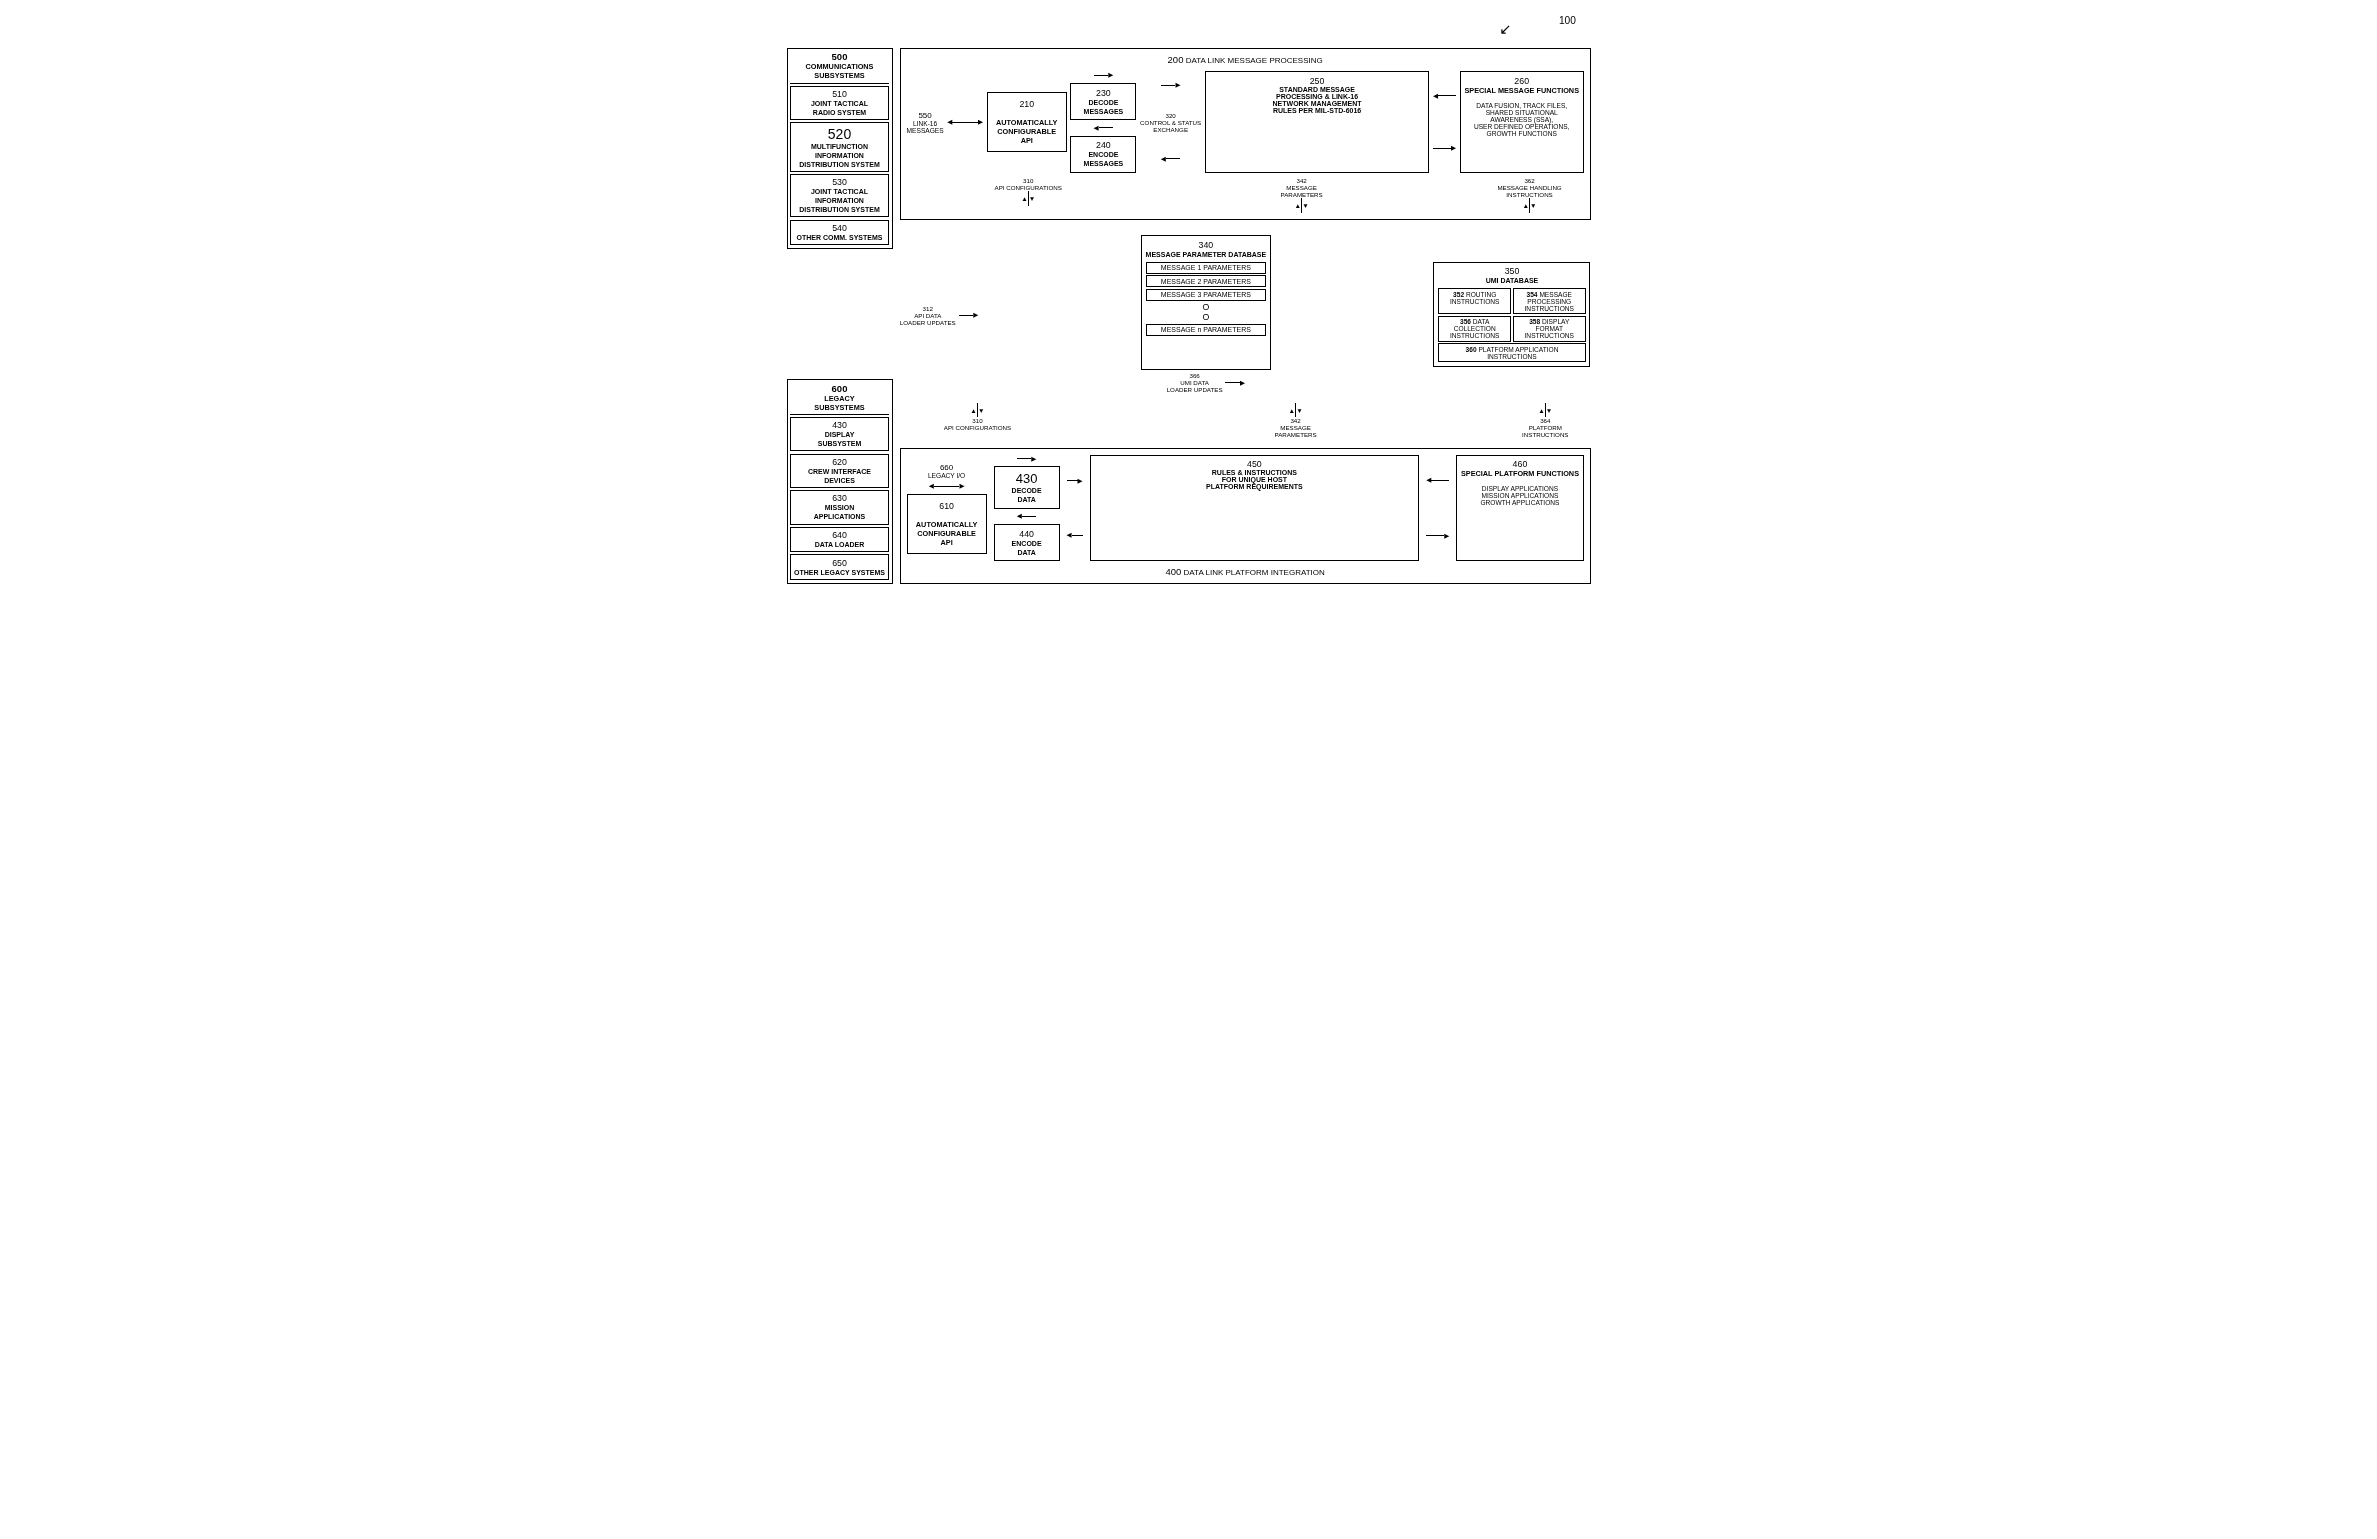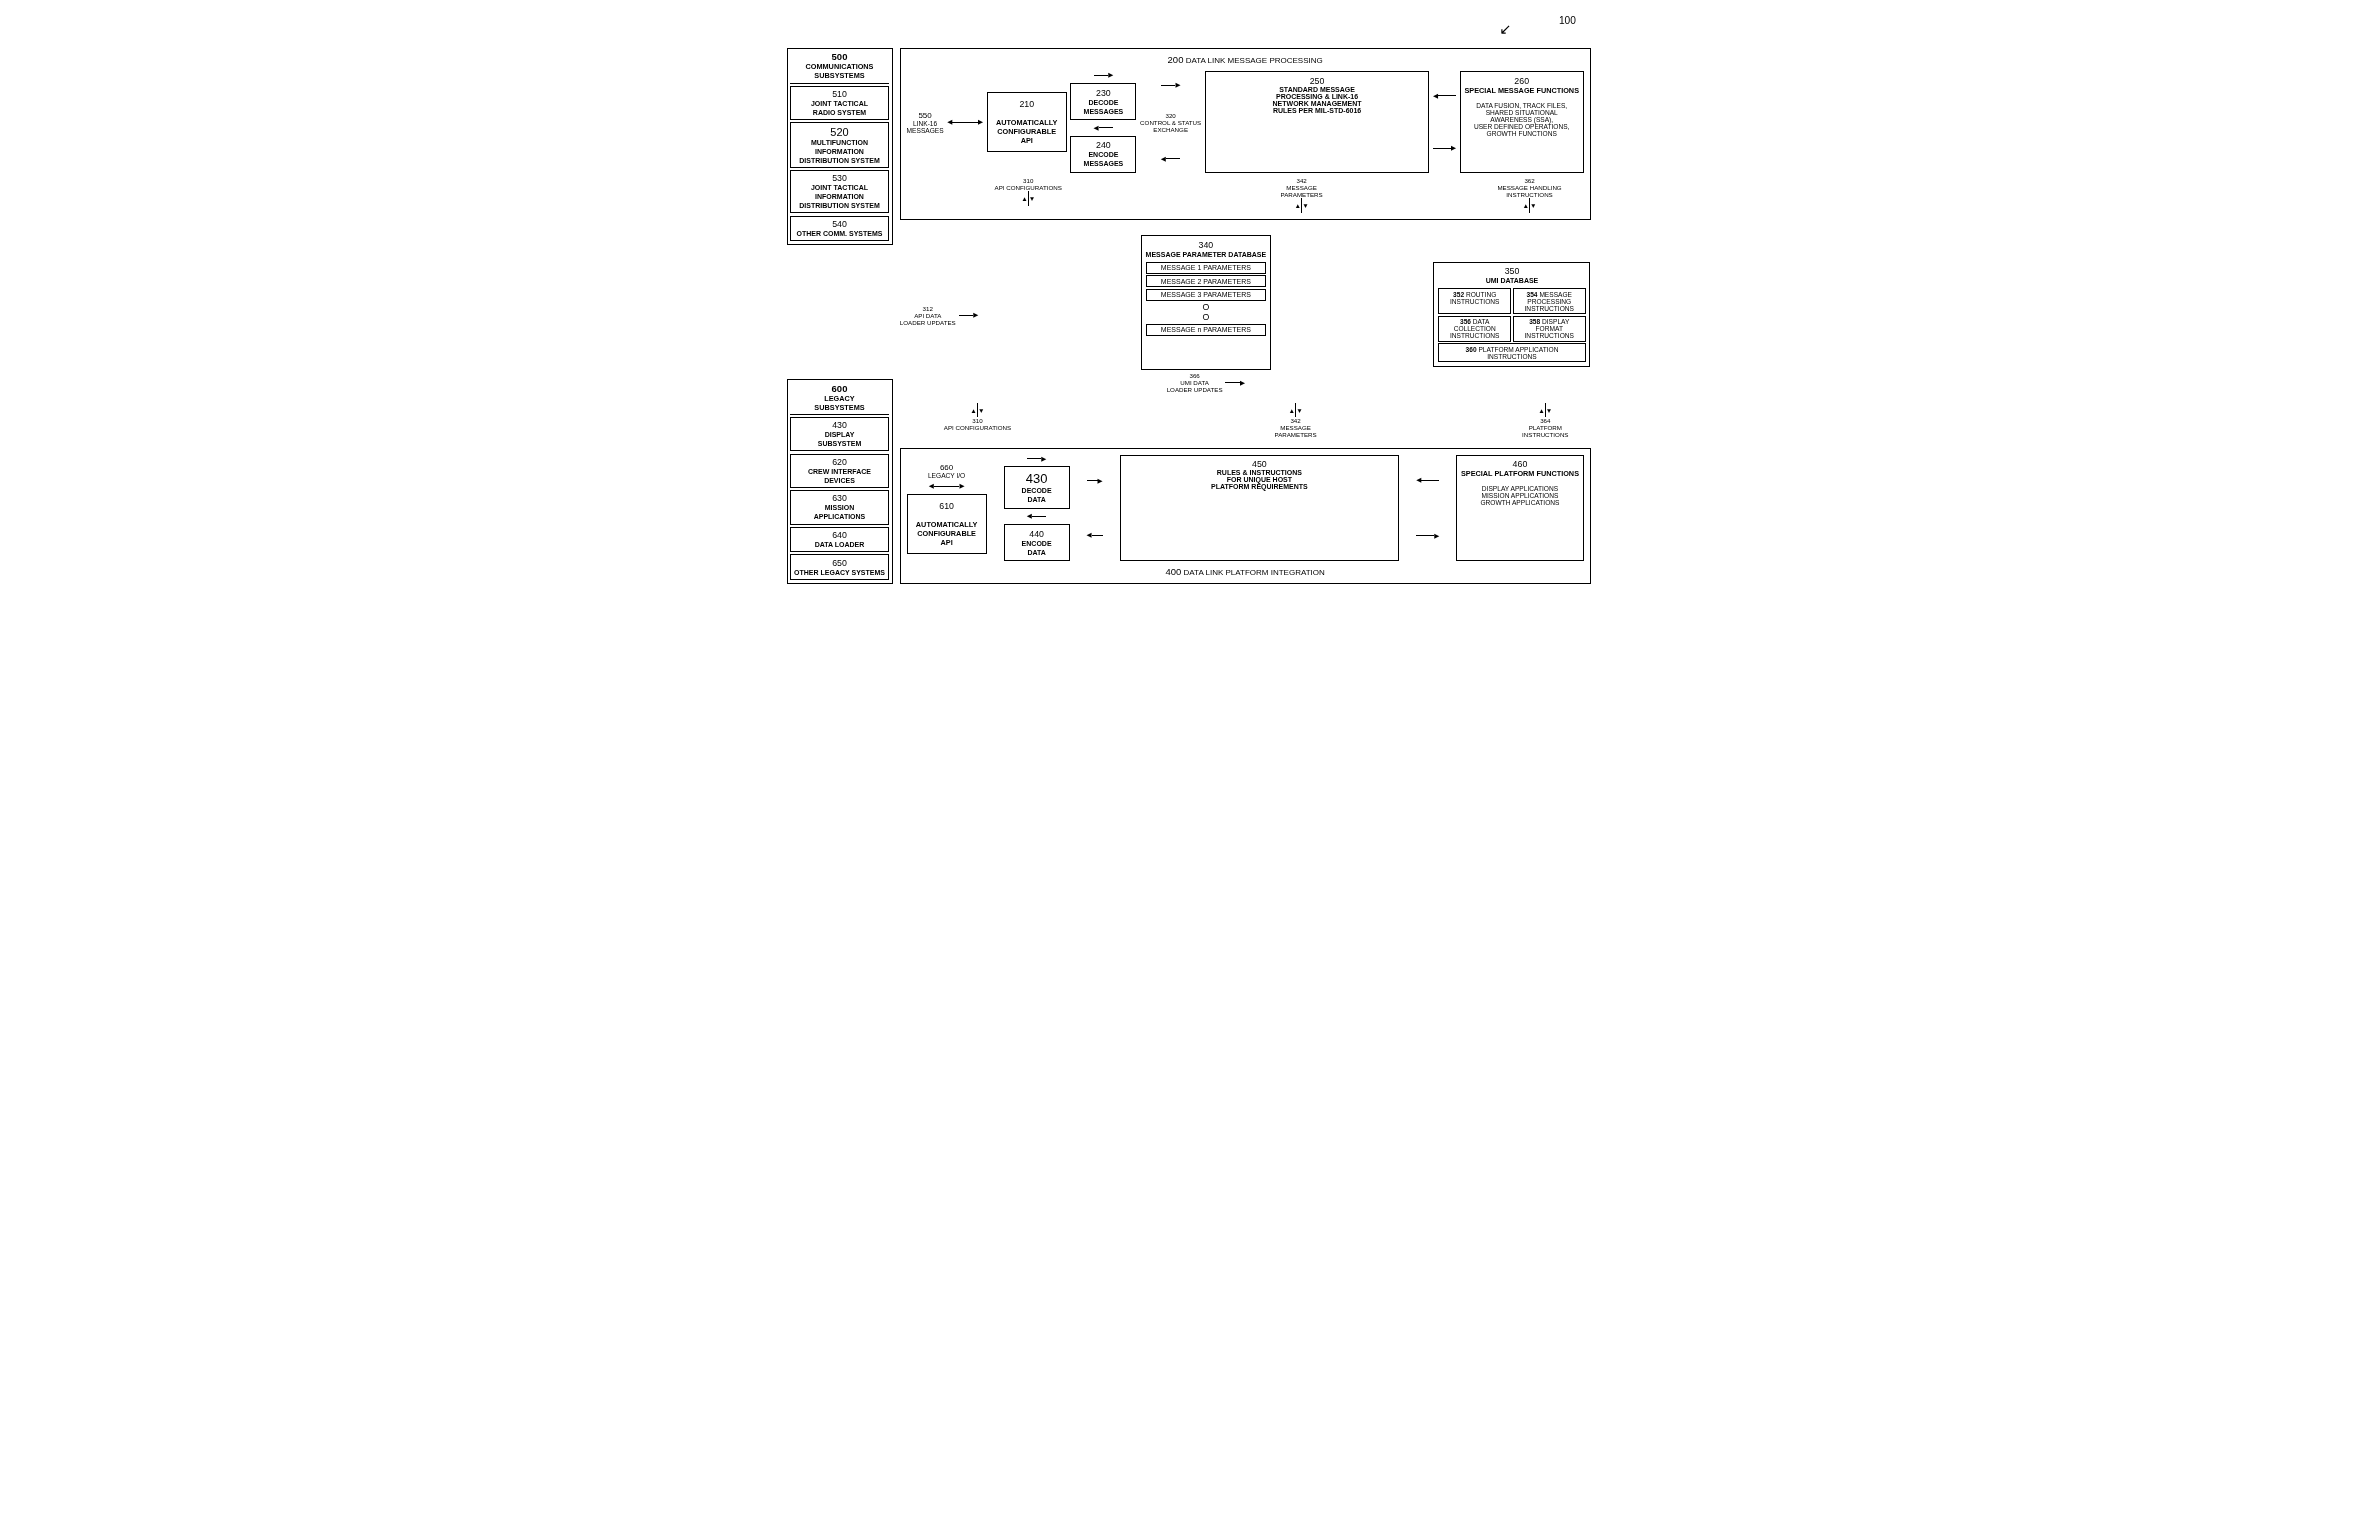--- a/index.html
+++ b/index.html
@@ -195,21 +195,21 @@
       <div class="sidebar-group">
         <div class="sidebar-group-title">
           <span style="font-size:9.5px;">500</span><br>
           <span style="font-size:7.3px; font-weight:bold;">COMMUNICATIONS<br>SUBSYSTEMS</span>
         </div>
         <div class="sidebar-item">
           <span style="font-size:8.8px;">510</span><br>
           <span style="font-size:7px; font-weight:bold;">JOINT TACTICAL<br>RADIO SYSTEM</span>
         </div>
         <div class="sidebar-item">
-          <span style="font-size:11px;">520</span><br>
+          <span style="font-size:14px;">520</span><br>
           <span style="font-size:7px; font-weight:bold;">MULTIFUNCTION<br>INFORMATION<br>DISTRIBUTION SYSTEM</span>
         </div>
         <div class="sidebar-item">
           <span style="font-size:8.8px;">530</span><br>
           <span style="font-size:7px; font-weight:bold;">JOINT TACTICAL<br>INFORMATION<br>DISTRIBUTION SYSTEM</span>
         </div>
         <div class="sidebar-item">
           <span style="font-size:8.8px;">540</span><br>
           <span style="font-size:7px; font-weight:bold;">OTHER COMM. SYSTEMS</span>
         </div>
@@ -429,21 +429,21 @@
           <div style="display:flex; align-items:center;">
             <span style="font-size:6.6px;">▲</span>
             <div style="width:1.1px; height:14.6px; background:#000;"></div>
             <span style="font-size:6.6px;">▼</span>
           </div>
           <span style="font-size:6.2px; text-align:center;">364<br>PLATFORM<br>INSTRUCTIONS</span>
         </div>
       </div>
 
       <div class="bottom-section">
-        <div style="display:flex; gap:17px; align-items:stretch;">
+        <div style="display:flex; gap:7px; align-items:stretch;">
 
           <div style="display:flex; flex-direction:column; align-items:center; justify-content:center; gap:3.7px;">
             <div style="font-size:6.6px; text-align:center;">
               <span style="font-size:8px;">660</span><br>LEGACY I/O
             </div>
             <div style="display:flex; align-items:center; gap:0;">
               <span style="font-size:6.6px;">◀</span>
               <div style="height:1.1px; width:25.6px; background:#000;"></div>
               <span style="font-size:6.6px;">▶</span>
             </div>

